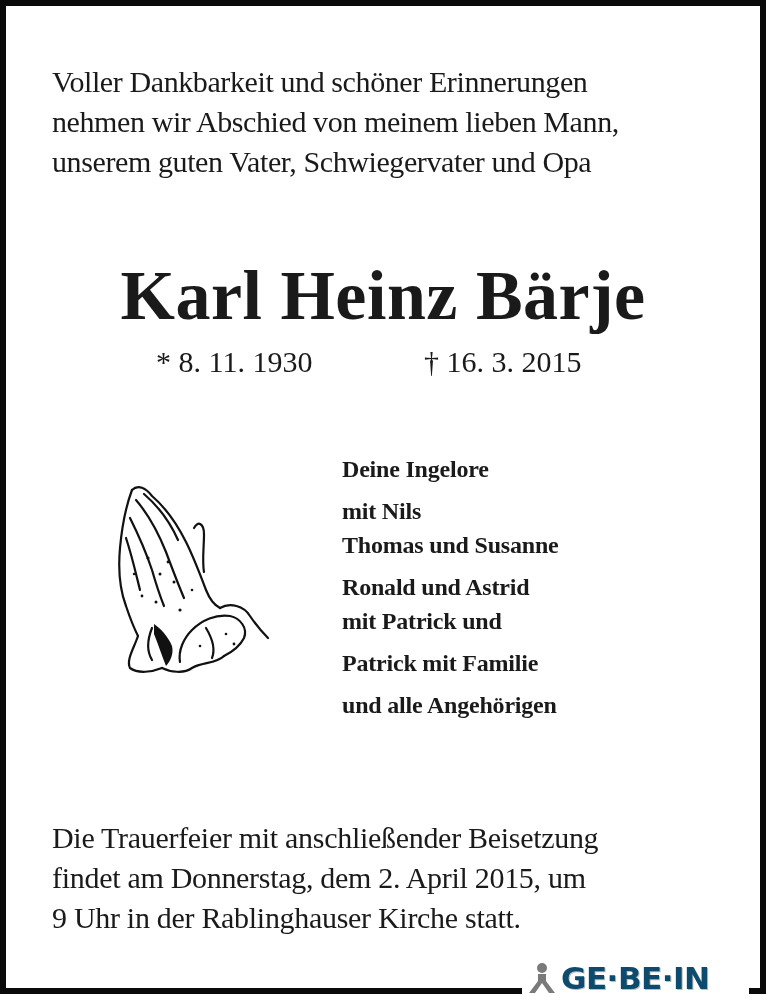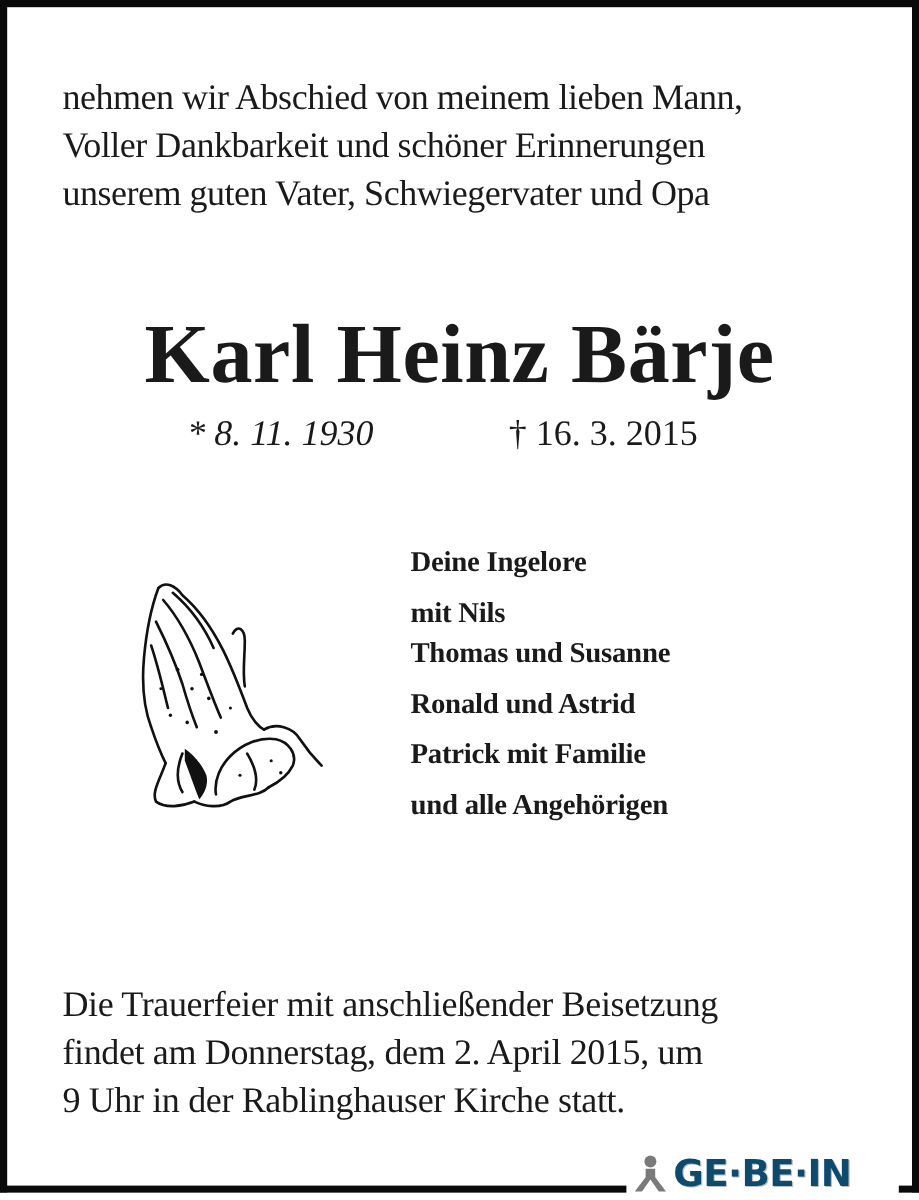--- a/index.html
+++ b/index.html
@@ -10,21 +10,21 @@
            background:#fff; }
   .bottom-rule-left { position:absolute; left:0; top:988px; width:522px; height:6px; background:#0a0a0a; }
   .bottom-rule-right { position:absolute; left:749px; top:988px; width:17px; height:6px; background:#0a0a0a; }
   .bottom-strip { position:absolute; left:0; top:994px; width:766px; height:6px; background:#ffffff; }
   .intro { position:absolute; left:52px; top:62px; width:680px; font-size:30px; line-height:40px;
            letter-spacing:-0.4px; }
   .intro div { white-space:nowrap; }
   .name { position:absolute; left:0; top:256px; width:766px; text-align:center;
           font-weight:bold; font-size:70px; line-height:80px; letter-spacing:0.5px; }
   .dates { position:absolute; left:0; top:342px; width:766px; height:40px; font-size:30px; line-height:40px; }
-  .born { position:absolute; left:156px; top:0; white-space:nowrap;font-style:italic; }
+  .born { position:absolute; left:156px; top:0; white-space:nowrap; }
   .died { position:absolute; left:424px; top:0; white-space:nowrap; }
   .hands { position:absolute; left:108px; top:478px; width:162px; height:198px; }
   .family { position:absolute; left:342px; top:452px; width:400px; font-weight:bold; font-size:24px;
             line-height:34px; letter-spacing:-0.2px; }
   .family .grp { margin-bottom:8px; white-space:nowrap; }
   .ceremony { position:absolute; left:52px; top:818px; width:680px; font-size:30px; line-height:40px;
               letter-spacing:-0.3px; }
   .ceremony div { white-space:nowrap; }
   .logo { position:absolute; left:527px; top:958px; height:40px; display:flex; align-items:center; }
   .logo-text { font-family:"DejaVu Sans", "Liberation Sans", sans-serif; font-weight:bold; font-size:31px;
@@ -33,22 +33,22 @@
 </style>
 </head>
 <body>
 
 <div class="frame"></div>
 <div class="bottom-rule-left"></div>
 <div class="bottom-rule-right"></div>
 <div class="bottom-strip"></div>
 
 <div class="intro">
+  <div>Voller Dankbarkeit und schöner Erinnerungen</div>
   <div>nehmen wir Abschied von meinem lieben Mann,</div>
-  <div>Voller Dankbarkeit und schöner Erinnerungen</div>
   <div>unserem guten Vater, Schwiegervater und Opa</div>
 </div>
 
 <div class="name">Karl Heinz Bärje</div>
 
 <div class="dates">
   <span class="born">* 8. 11. 1930</span>
   <span class="died">† 16. 3. 2015</span>
 </div>
 
@@ -94,20 +94,21 @@
 <div class="family">
   <div class="grp">
     <div>Deine Ingelore</div>
   </div>
   <div class="grp">
     <div>mit Nils</div>
     <div>Thomas und Susanne</div>
   </div>
   <div class="grp">
     <div>Ronald und Astrid</div>
+    <div>mit Patrick und</div>
   </div>
   <div class="grp">
     <div>Patrick mit Familie</div>
   </div>
   <div class="grp">
     <div>und alle Angehörigen</div>
   </div>
 </div>
 
 <div class="ceremony">

